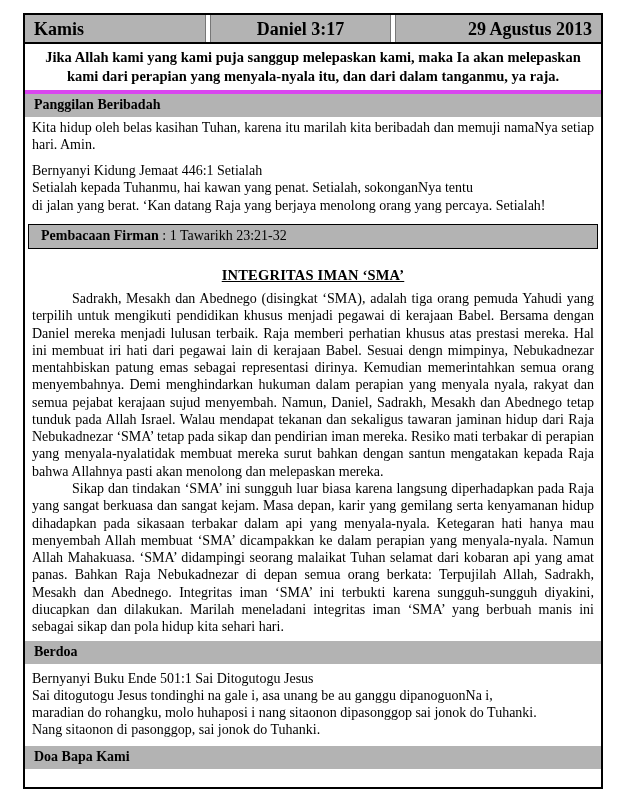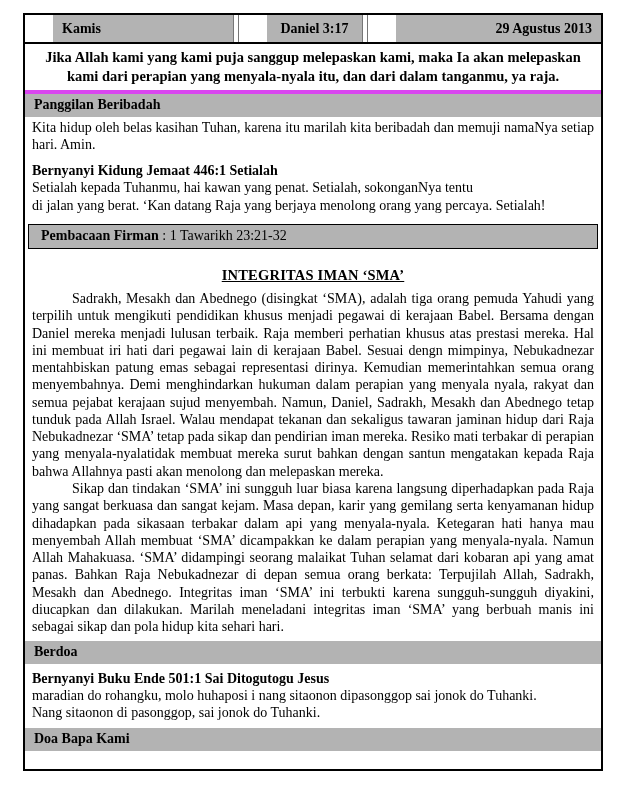--- a/index.html
+++ b/index.html
@@ -39,25 +39,24 @@
     align-items: stretch;
     border-bottom: 2px solid #000000;
     background: #ffffff;
     height: 27px;
   }
   .hcell {
     background: #b3b3b3;
     display: flex;
     align-items: center;
     font-weight: bold;
-    font-size: 14px;
+    font-size: 18px;
     line-height: 1;
     box-sizing: border-box;
     height: 100%;
-    margin-left: 28px;
   }
   .hcell-left {
     flex: 0 0 180px;
     padding-left: 9px;
     justify-content: flex-start;
   }
   .hsep {
     flex: 0 0 6px;
     background: #ffffff;
     border-left: 1px solid #777;
@@ -104,21 +103,21 @@
 
   
   .body-block {
     padding: 2px 7px 3px 7px;
     font-size: 14px;
     line-height: 1.22;
   }
   .just-full { text-align: justify; text-align-last: left; }
   .songline { line-height: 1.24; }
   .sub-head {
-    font-weight: bold;
+    font-weight: normal;
     font-size: 14px;
     margin-top: 9px;
   }
   .spacer-xs { height: 4px; }
 
   
   .sermon {
     padding: 17px 7px 5px 7px;
     font-size: 14px;
     line-height: 1.235;
@@ -199,20 +198,21 @@
       <p>Sikap dan tindakan ‘SMA’ ini sungguh luar biasa karena langsung diperhadapkan pada Raja yang sangat berkuasa dan sangat kejam. Masa depan, karir yang gemilang serta kenyamanan hidup dihadapkan pada sikasaan terbakar dalam api yang menyala-nyala. Ketegaran hati hanya mau menyembah Allah membuat ‘SMA’ dicampakkan ke dalam perapian yang menyala-nyala. Namun Allah Mahakuasa. ‘SMA’ didampingi seorang malaikat Tuhan selamat dari kobaran api yang amat panas. Bahkan Raja Nebukadnezar di depan semua orang berkata: Terpujilah Allah, Sadrakh, Mesakh dan Abednego. Integritas iman ‘SMA’ ini terbukti karena sungguh-sungguh diyakini, diucapkan dan dilakukan. Marilah meneladani integritas iman ‘SMA’ yang berbuah manis ini sebagai sikap dan pola hidup kita sehari hari.</p>
     </div>
 
     <div class="bar">
       <span>Berdoa</span>
     </div>
 
     <div class="body-block">
       <div class="spacer-xs"></div>
       <div class="sub-head" style="margin-top:0">Bernyanyi Buku Ende 501:1  Sai Ditogutogu Jesus</div>
+      <div class="songline">Sai ditogutogu Jesus tondinghi na gale i, asa unang be au ganggu dipanoguonNa i,</div>
       <div class="songline">maradian do rohangku, molo huhaposi i nang sitaonon dipasonggop sai jonok do Tuhanki.</div>
       <div class="songline">Nang sitaonon di pasonggop, sai jonok do Tuhanki.</div>
       <div class="spacer-xs"></div>
     </div>
 
     <div class="bar">
       <span>Doa Bapa Kami</span>
     </div>
 
     <div class="closing">

